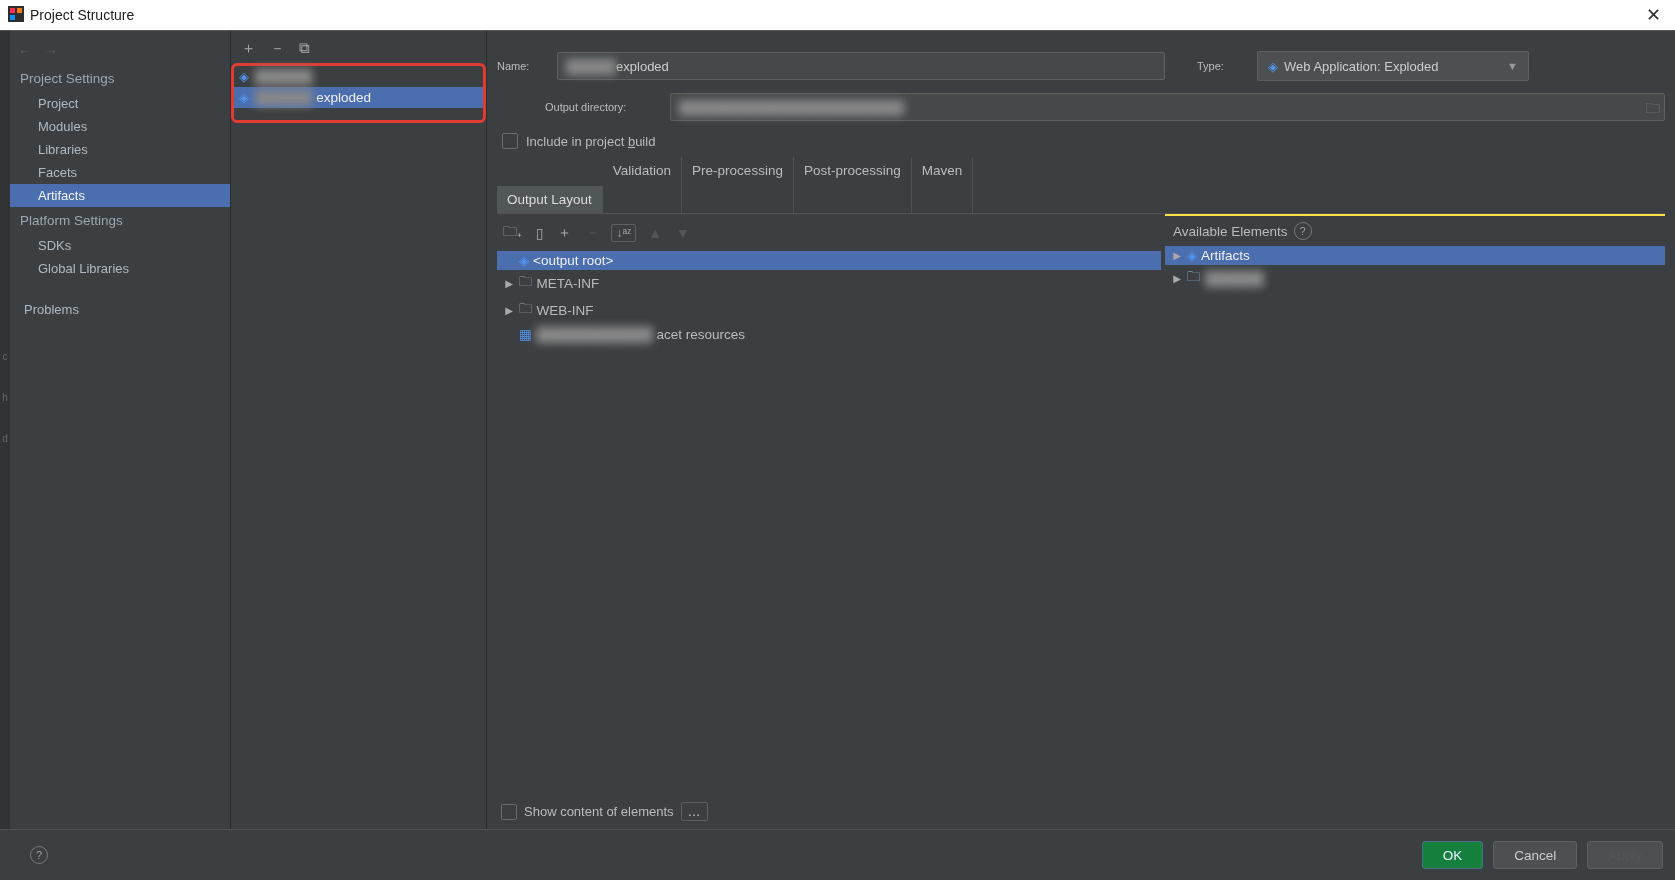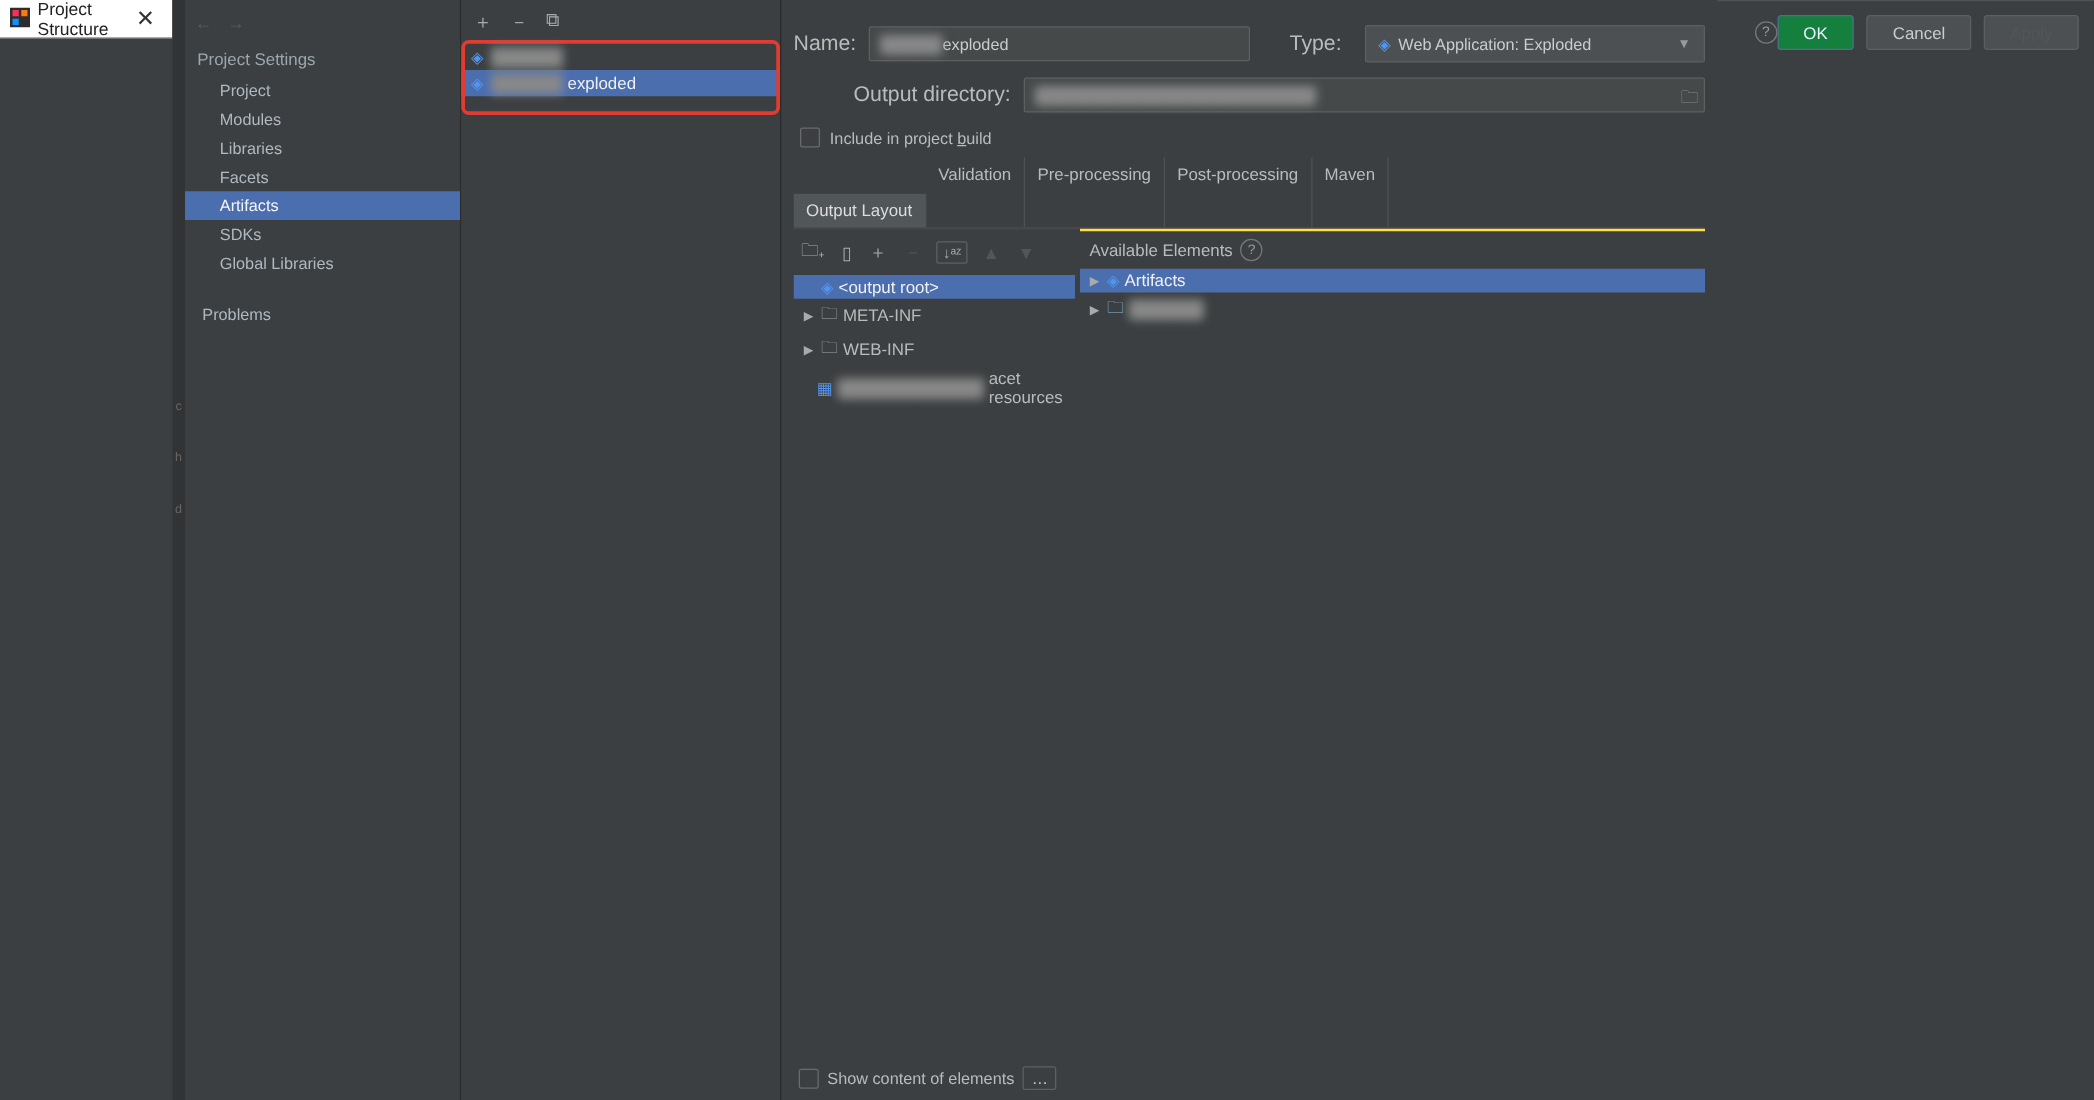--- a/index.html
+++ b/index.html
@@ -4,21 +4,21 @@
 <style>
 html, body {
   margin: 0; padding: 0;
   font-family: "Segoe UI", Arial, sans-serif;
   font-size: 13px;
   background: #3c3f41; color: #bbb;
   width: 1675px; height: 880px;
 }
 .window {
   width: 1675px; height: 880px;
-  display: flex; flex-direction: row;
+  display: flex; flex-direction: column;
   position: relative;
 }
 .titlebar {
   height: 30px; background: #fff; display: flex; align-items: center;
   padding: 0 8px; justify-content: space-between;
   border-bottom: 1px solid #555;
 }
 .titlebar .left { display: flex; align-items: center; gap: 6px; }
 .titlebar .title { color: #222; font-size: 14px; }
 .logo-icon svg { width: 16px; height: 16px; }
@@ -70,21 +70,21 @@
 }
 .artifact-item.selected { background: #4b6eaf; color: #f0f0f0; }
 .artifact-icon { color: #5394ec; font-size: 13px;}
 .artifact-name .blurred { filter: blur(4px); background:#888; color:#888; border-radius:2px; display:inline-block; }
 .details {
   flex: 1; display: flex; flex-direction: column; padding: 0 10px;
   background: #3c3f41;
 }
 .form-row { display: flex; align-items: center; gap: 10px; padding: 6px 0; }
 .form-row.first { padding-top: 20px; }
-.label { color: #bbb; font-size: 17px; min-width: 50px; }
+.label { color: #bbb; font-size: 11px; min-width: 50px; }
 .label.wide { min-width: 115px; margin-left: 48px; }
 .text-input {
   flex: 1; background: #45494a; border: 1px solid #5e6060;
   height: 26px; border-radius: 2px; padding: 0 8px;
   display: flex; align-items: center; color: #ccc;
 }
 .text-input .blurred { filter: blur(4px); background:#888; color:#888; border-radius:2px; display:inline-block; padding: 0 2px; }
 .browse-input { position: relative; }
 .browse-btn { position: absolute; right: 4px; top: 4px; color:#888; font-size: 14px; }
 .type-label { margin-left: 22px; }
@@ -186,20 +186,21 @@
       <div class="side-nav-btns">
         <span class="side-arrow">←</span>
         <span class="side-arrow">→</span>
       </div>
       <div class="side-heading">Project Settings</div>
       <div class="side-item">Project</div>
       <div class="side-item">Modules</div>
       <div class="side-item">Libraries</div>
       <div class="side-item">Facets</div>
       <div class="side-item selected">Artifacts</div>
+      <div class="side-heading">Platform Settings</div>
       <div class="side-item">SDKs</div>
       <div class="side-item">Global Libraries</div>
       <div style="height:18px;"></div>
       <div class="side-item" style="padding-left:14px;">Problems</div>
     </div>
 
     <div class="artifacts-col">
       <div class="mini-toolbar">
         <span>＋</span>
         <span>－</span>

